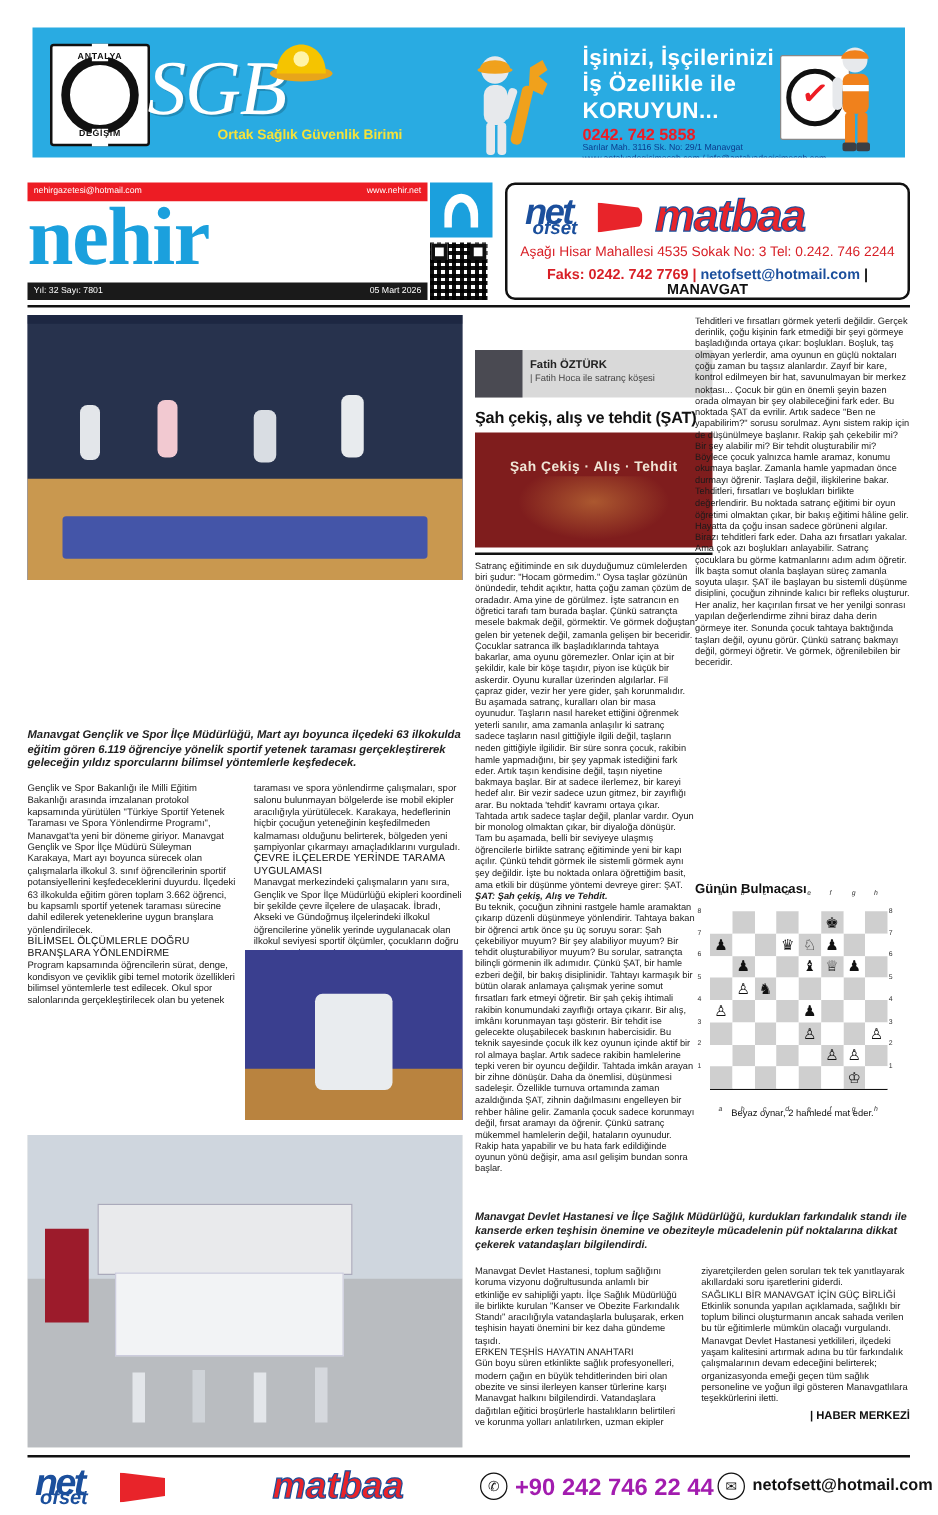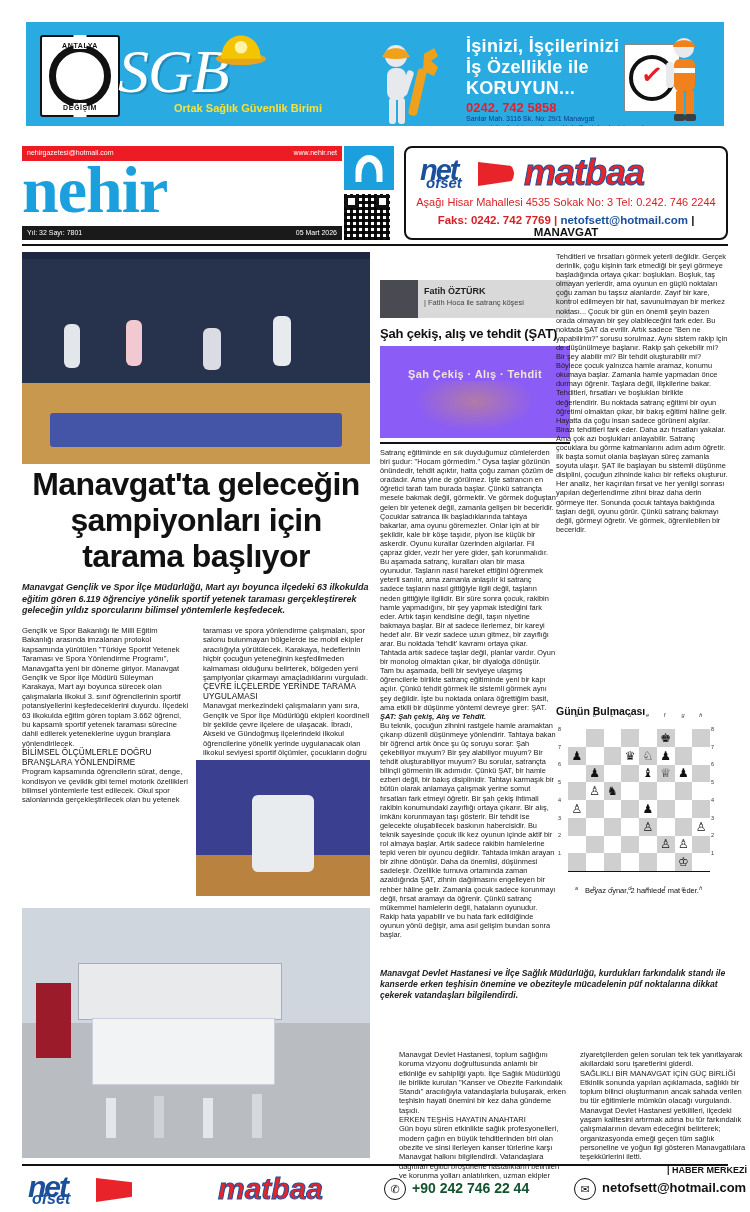--- a/index.html
+++ b/index.html
@@ -200,21 +200,21 @@
   }
   .author-sub{
     position:absolute;left:44px;top:18px;font-size:7.5px;color:#444;
   }
   .col-title{
     position:absolute;left:0;top:74px;width:190px;
     font-size:13px;font-weight:bold;color:#111;letter-spacing:-.2px;
   }
   .col-image{
     position:absolute;left:0;top:94px;width:190px;height:92px;
-    background:#8b5cf6;overflow:hidden;
+    background:#7f1d1d;overflow:hidden;
   }
   .ci-label{
     position:absolute;left:0;right:0;top:22px;text-align:center;
     color:#f0e6d6;font-size:11px;font-weight:bold;letter-spacing:.4px;
   }
   .ci-glow{
     position:absolute;left:18%;top:38%;width:64%;height:56%;
     background:radial-gradient(ellipse at 50% 40%, rgba(225,160,70,.45), rgba(30,14,6,0) 70%);
   }
   .col-rule{position:absolute;left:0;top:190px;width:190px;height:2px;background:#111;}
@@ -255,22 +255,22 @@
   }
   .bot-headline{
     position:absolute;left:380px;top:912px;width:348px;text-align:center;
     font-weight:bold;font-size:22px;line-height:25px;color:#111;letter-spacing:-.4px;
   }
   .bot-standfirst{
     position:absolute;left:380px;top:968px;width:348px;
     font-style:italic;font-weight:bold;font-size:8.6px;line-height:11px;color:#222;
   }
   .bot-cols{
-    position:absolute;left:399px;top:1012px;width:348px;height:146px;
-    column-count:2;column-gap:14px;margin-top:38px;
+    position:absolute;left:380px;top:1012px;width:348px;height:146px;
+    column-count:2;column-gap:14px;
   }
   .bot-cols p{margin:0;font-size:7.5px;line-height:9.3px;color:#1a1a1a;}
 
   
   .foot-rule{position:absolute;left:22px;top:1164px;width:706px;height:2px;background:#111;}
   .footer{position:absolute;left:22px;top:1168px;width:706px;height:40px;}
   .f-net{
     position:absolute;left:6px;top:2px;font-weight:bold;font-style:italic;
     font-size:30px;color:#1b4f9c;letter-spacing:-2px;
   }
@@ -279,21 +279,21 @@
     font-size:16px;color:#1b4f9c;
   }
   .f-swoosh{
     position:absolute;left:74px;top:10px;width:36px;height:24px;background:#e8242a;
     clip-path:polygon(0 0,100% 18%,100% 78%,0 100%);
   }
   .f-matbaa{
     position:absolute;left:196px;top:4px;font-weight:bold;font-style:italic;
     font-size:30px;color:#e8242a;-webkit-text-stroke:1px #1b4f9c;
   }
-  .f-phone{position:absolute;left:390px;top:12px;font-weight:bold;font-size:14px;color:#14532d;}
+  .f-phone{position:absolute;left:390px;top:12px;font-weight:bold;font-size:19px;color:#a21caf;}
   .f-mail{position:absolute;left:580px;top:12px;font-weight:bold;font-size:13px;color:#111;}
   .f-icon{
     position:absolute;width:20px;height:20px;border:1.6px solid #111;border-radius:50%;
     display:flex;align-items:center;justify-content:center;font-size:11px;
   }
   .f-icon.ph{left:362px;top:10px;}
   .f-icon.em{left:552px;top:10px;}
 
   
   .ph-floor{position:absolute;left:0;bottom:0;width:100%;height:38%;background:#c9984f;}
@@ -411,21 +411,20 @@
     <div class="ph-wall"></div>
     <div class="ph-floor"></div>
     <div class="ph-mat"></div>
     <div class="ph-fig" style="left:12%;top:34%;width:16px;height:44px;"></div>
     <div class="ph-fig" style="left:30%;top:32%;width:16px;height:46px;background:#f2c9d1;"></div>
     <div class="ph-fig" style="left:52%;top:36%;width:18px;height:42px;background:#d9dde3;"></div>
     <div class="ph-fig" style="left:72%;top:30%;width:18px;height:50px;background:#e8ebee;"></div>
     <div class="ph-band" style="top:0;background:#1d2742;"></div>
   </div>
 
-  <div class="lead-headline">Manavgat'ta geleceğin şampiyonları için tarama başlıyor</div>
   <div class="lead-standfirst">Manavgat Gençlik ve Spor İlçe Müdürlüğü, Mart ayı boyunca ilçedeki 63 ilkokulda eğitim gören 6.119 öğrenciye yönelik sportif yetenek taraması gerçekleştirerek geleceğin yıldız sporcularını bilimsel yöntemlerle keşfedecek.</div>
 
   <div class="lead-cols">
     <p>Gençlik ve Spor Bakanlığı ile Milli Eğitim Bakanlığı arasında imzalanan protokol kapsamında yürütülen "Türkiye Sportif Yetenek Taraması ve Spora Yönlendirme Programı", Manavgat'ta yeni bir döneme giriyor. Manavgat Gençlik ve Spor İlçe Müdürü Süleyman Karakaya, Mart ayı boyunca sürecek olan çalışmalarla ilkokul 3. sınıf öğrencilerinin sportif potansiyellerini keşfedeceklerini duyurdu. İlçedeki 63 ilkokulda eğitim gören toplam 3.662 öğrenci, bu kapsamlı sportif yetenek taraması sürecine dahil edilerek yeteneklerine uygun branşlara yönlendirilecek.</p>
     <p class="sub">BİLİMSEL ÖLÇÜMLERLE DOĞRU BRANŞLARA YÖNLENDİRME</p>
     <p>Program kapsamında öğrencilerin sürat, denge, kondisyon ve çeviklik gibi temel motorik özellikleri bilimsel yöntemlerle test edilecek. Okul spor salonlarında gerçekleştirilecek olan bu yetenek taraması ve spora yönlendirme çalışmaları, spor salonu bulunmayan bölgelerde ise mobil ekipler aracılığıyla yürütülecek. Karakaya, hedeflerinin hiçbir çocuğun yeteneğinin keşfedilmeden kalmaması olduğunu belirterek, bölgeden yeni şampiyonlar çıkarmayı amaçladıklarını vurguladı.</p>
     <p class="sub">ÇEVRE İLÇELERDE YERİNDE TARAMA</p>
     <p class="sub">UYGULAMASI</p>
     <p>Manavgat merkezindeki çalışmaların yanı sıra, Gençlik ve Spor İlçe Müdürlüğü ekipleri koordineli bir şekilde çevre ilçelere de ulaşacak. İbradı, Akseki ve Gündoğmuş ilçelerindeki ilkokul öğrencilerine yönelik yerinde uygulanacak olan ilkokul seviyesi sportif ölçümler, çocukların doğru spor branşlarına erken yaşta adım atmasını sağlayacak. Bilimsel veriler ışığında yapılacak değerlendirmelerle, Manavgat ve çevresindeki genç yetenekler Türk sporuna kazandırılacak.</p>
     <span class="byline">| HABER MERKEZİ</span>

